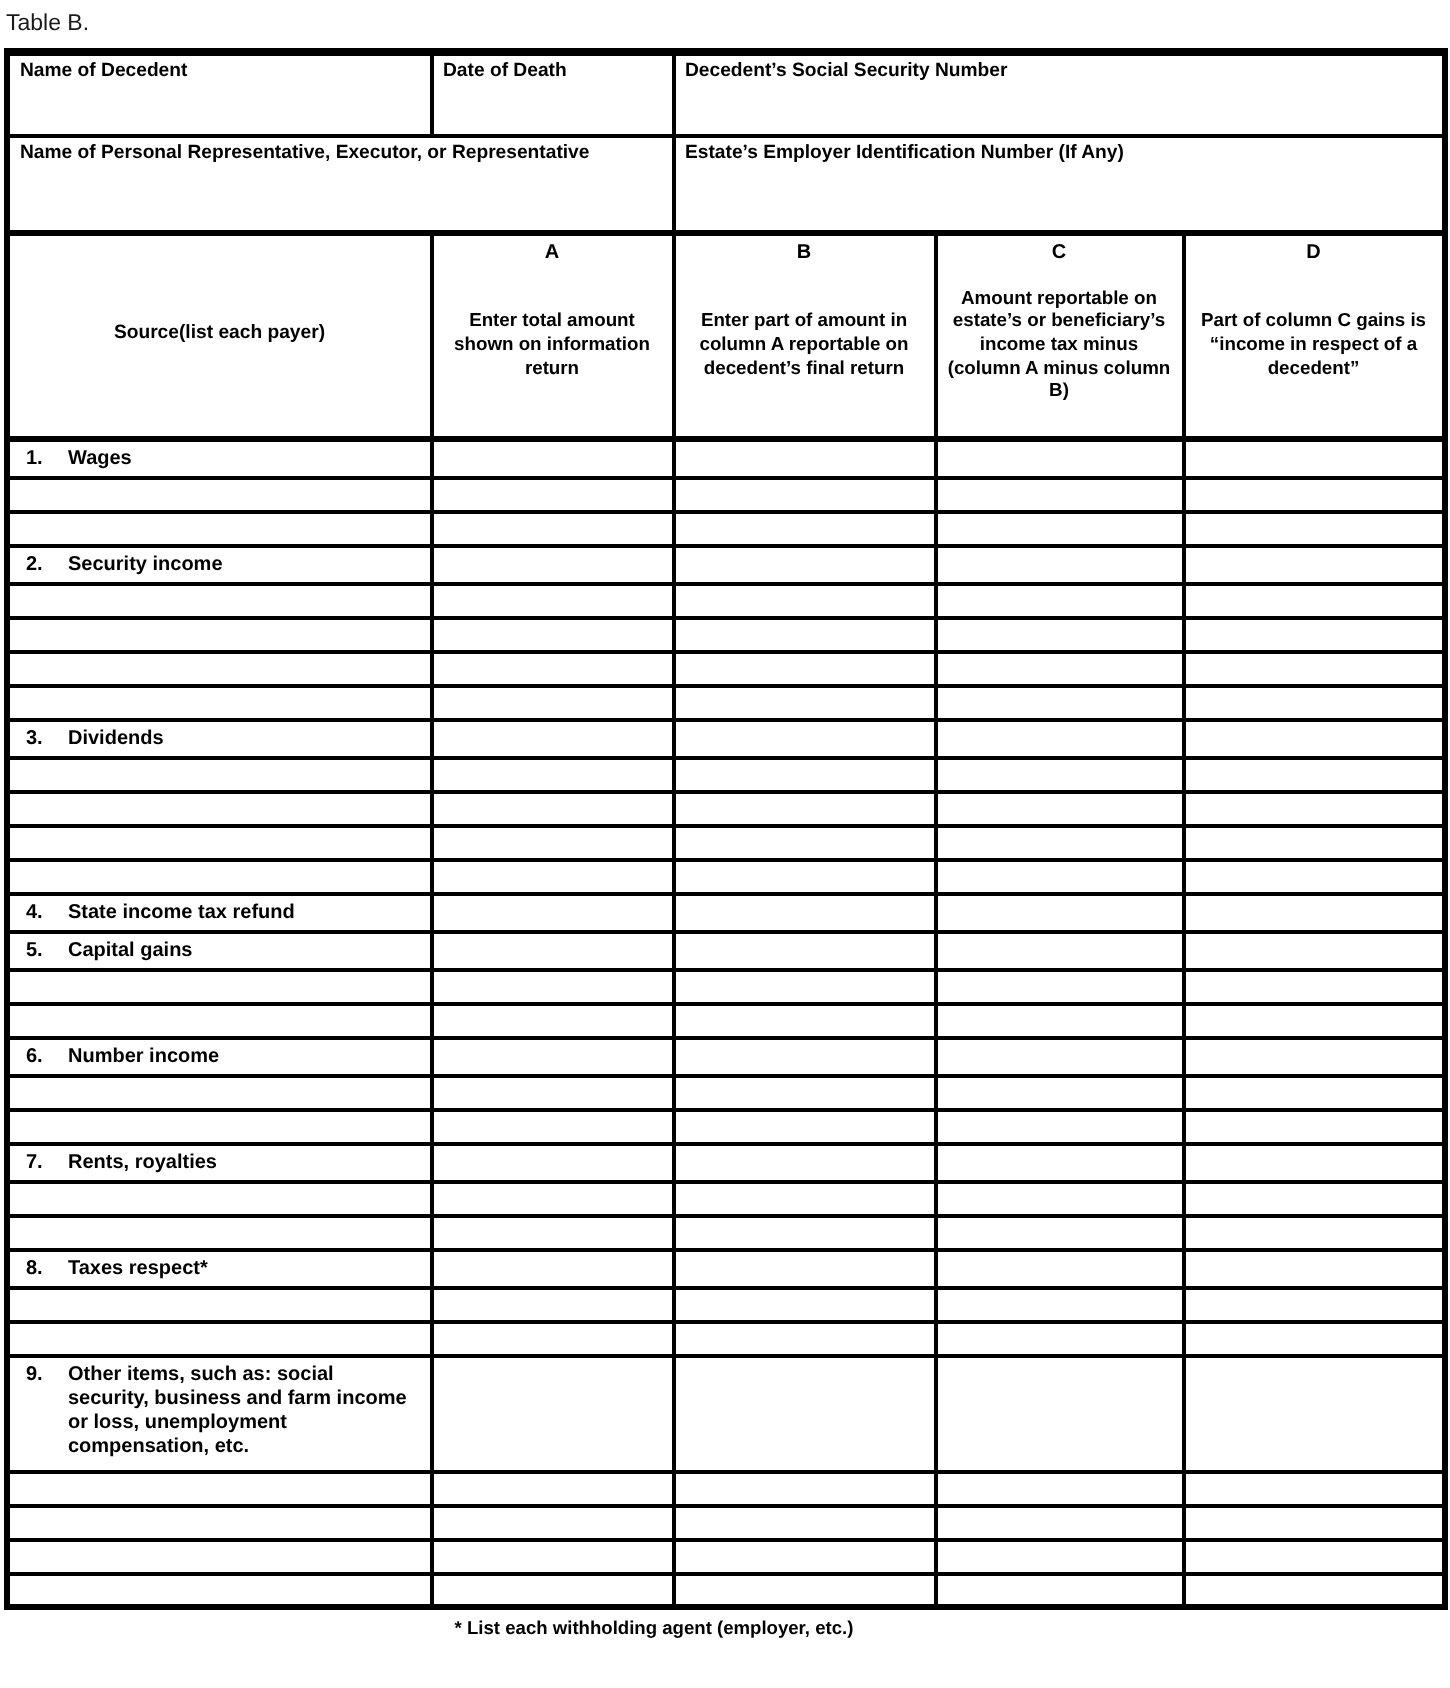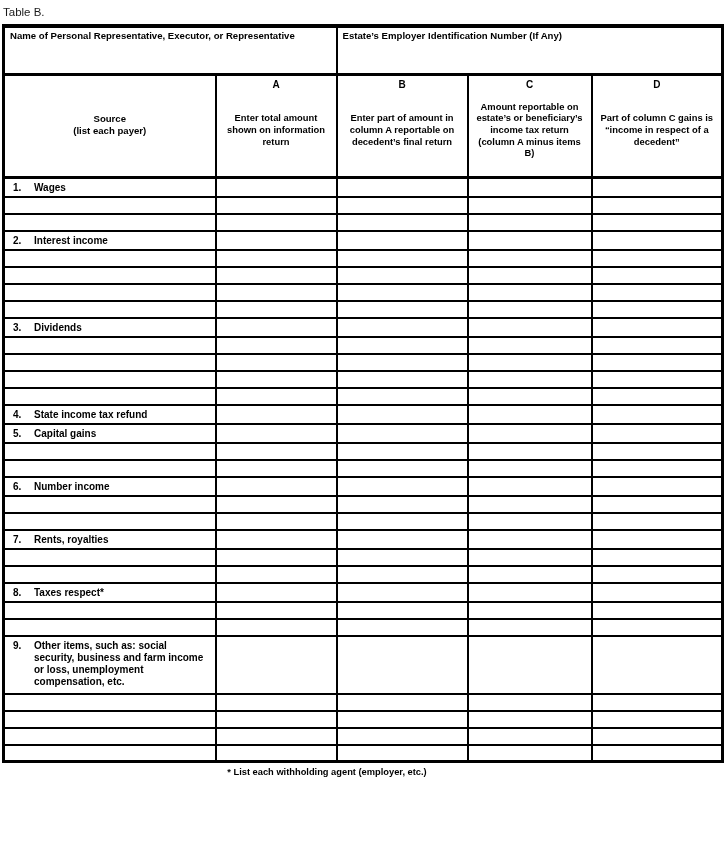--- a/index.html
+++ b/index.html
@@ -33,21 +33,21 @@
   
   tr.hdr-row td { height:103px; border-top:3px solid #000; border-bottom:3px solid #000; padding:0; }
   .hdr-flex {
     display:flex; flex-direction:column; align-items:center;
     height:97px; padding:3px 5px 4px 5px;
     font-weight:700; font-size:9.4px; line-height:11.6px; text-align:center;
   }
   .hdr-letter { font-size:10px; flex:0 0 auto; }
   .hdr-desc-wrap { flex:1 1 auto; display:flex; align-items:center; justify-content:center; }
   .src-hdr-flex {
-    display:flex; flex-direction:column; align-items:center; justify-content:center;
+    display:flex; flex-direction:row; align-items:center; justify-content:center;
     height:97px; font-weight:700; font-size:9.6px; line-height:12px; text-align:center;
   }
 
   
   tr.cat-row td { height:19px; }
   tr.cat-row.tall-row td { height:58px; }
   tr.blank-row td { height:17px; }
   .src-flex {
     display:flex; align-items:flex-start;
     padding:3px 6px 1px 8px;
@@ -71,20 +71,31 @@
   <table class="form-table">
     <colgroup>
       <col style="width:212px">
       <col style="width:121px">
       <col style="width:131px">
       <col style="width:124px">
       <col style="width:131px">
     </colgroup>
 
     <tbody>
+      <tr class="info-row-1">
+        <td class="info-cell">
+          <span>Name of Decedent</span>
+        </td>
+        <td class="info-cell">
+          <span>Date of Death</span>
+        </td>
+        <td class="info-cell" colspan="3">
+          <span>Decedent’s Social Security Number</span>
+        </td>
+      </tr>
       <tr class="info-row-2">
         <td class="info-cell" colspan="2">
           <span>Name of Personal Representative, Executor, or Representative</span>
         </td>
         <td class="info-cell" colspan="3">
           <span>Estate’s Employer Identification Number (If Any)</span>
         </td>
       </tr>
     </tbody>
 
@@ -109,21 +120,21 @@
             <span class="hdr-letter">B</span>
             <span class="hdr-desc-wrap">
                 <span>Enter part of amount in column A reportable on decedent’s final return</span>
               </span>
           </div>
         </td>
         <td>
           <div class="hdr-flex">
             <span class="hdr-letter">C</span>
             <span class="hdr-desc-wrap">
-                <span>Amount reportable on estate’s or beneficiary’s income tax return (column A minus items B)</span>
+                <span>Amount reportable on estate’s or beneficiary’s income tax minus (column A minus column B)</span>
               </span>
           </div>
         </td>
         <td>
           <div class="hdr-flex">
             <span class="hdr-letter">D</span>
             <span class="hdr-desc-wrap">
                 <span>Part of column C gains is “income in respect of a decedent”</span>
               </span>
           </div>
@@ -155,21 +166,21 @@
           <td></td>
           <td></td>
           <td></td>
           <td></td>
           <td></td>
         </tr>
         <tr class="cat-row">
           <td>
             <div class="src-flex">
               <span class="num">2.</span>
-              <span class="lbl">Interest income</span>
+              <span class="lbl">Security income</span>
             </div>
           </td>
           <td></td>
           <td></td>
           <td></td>
           <td></td>
         </tr>
         <tr class="blank-row">
           <td></td>
           <td></td>

